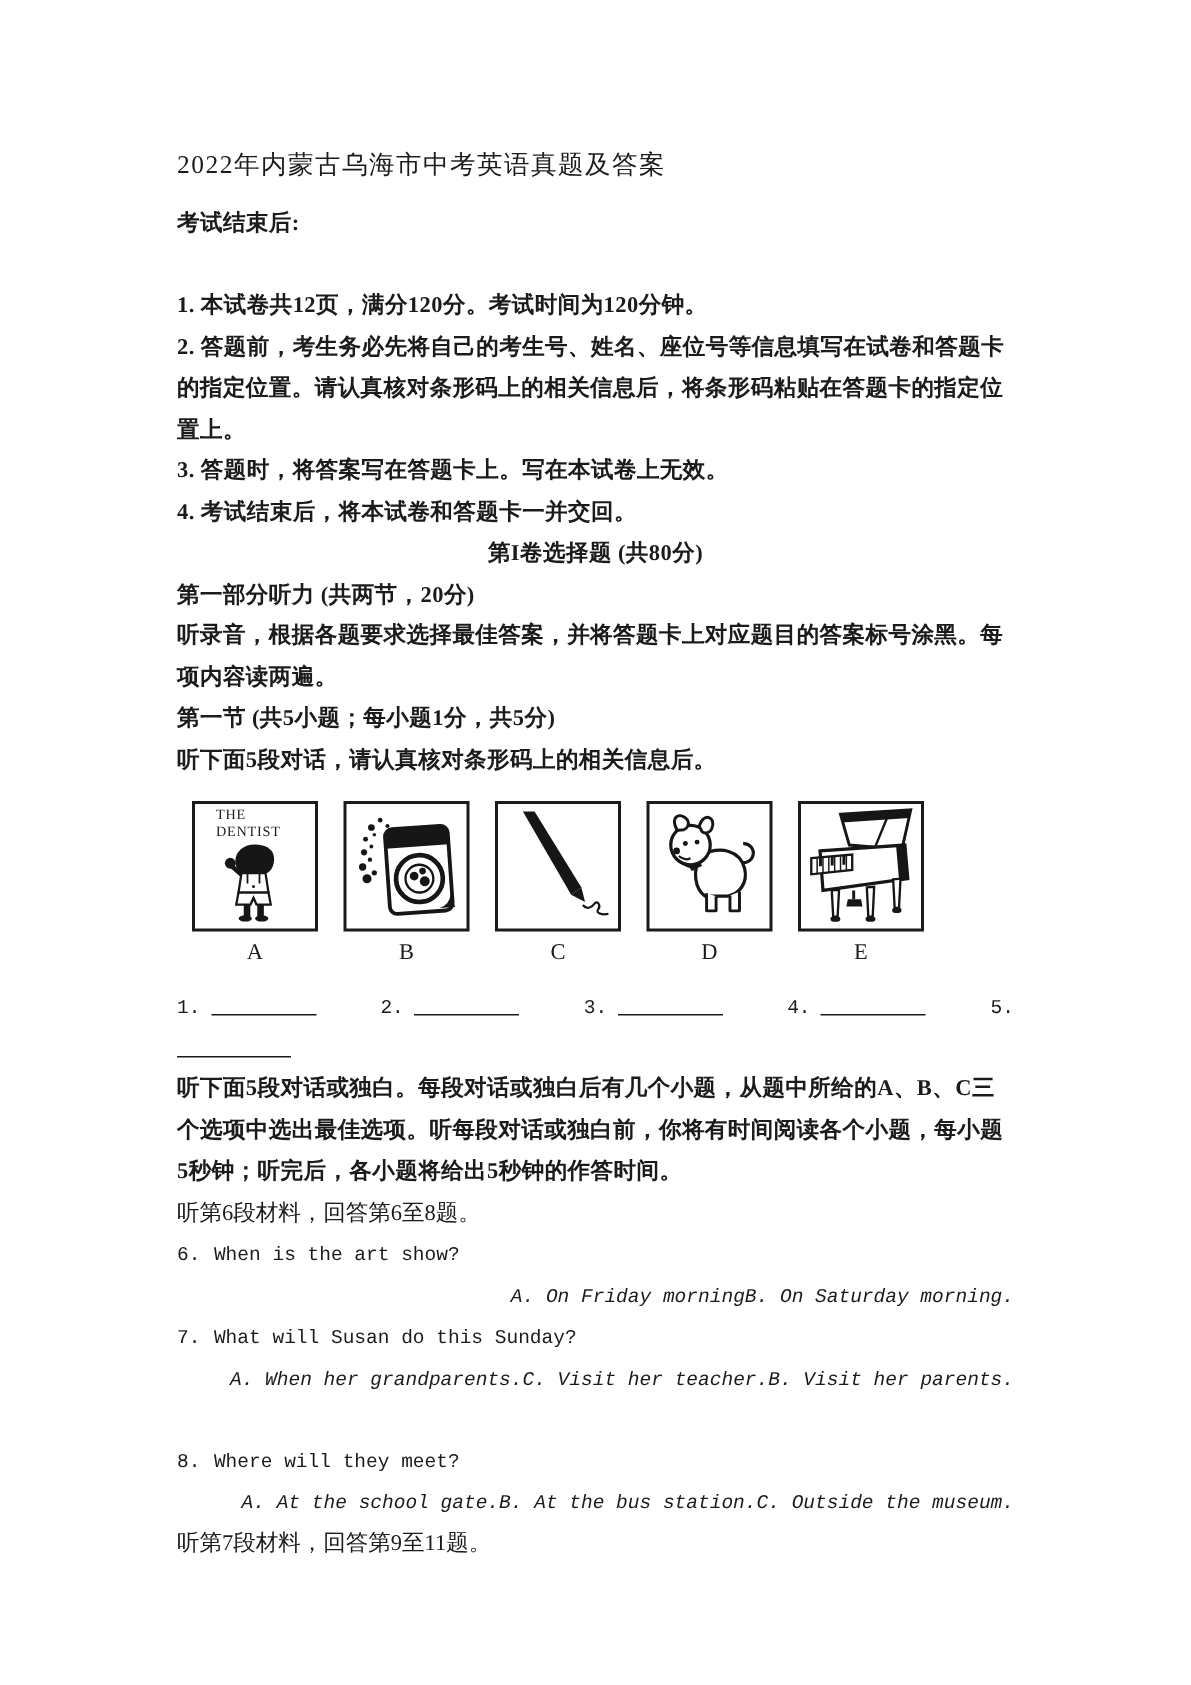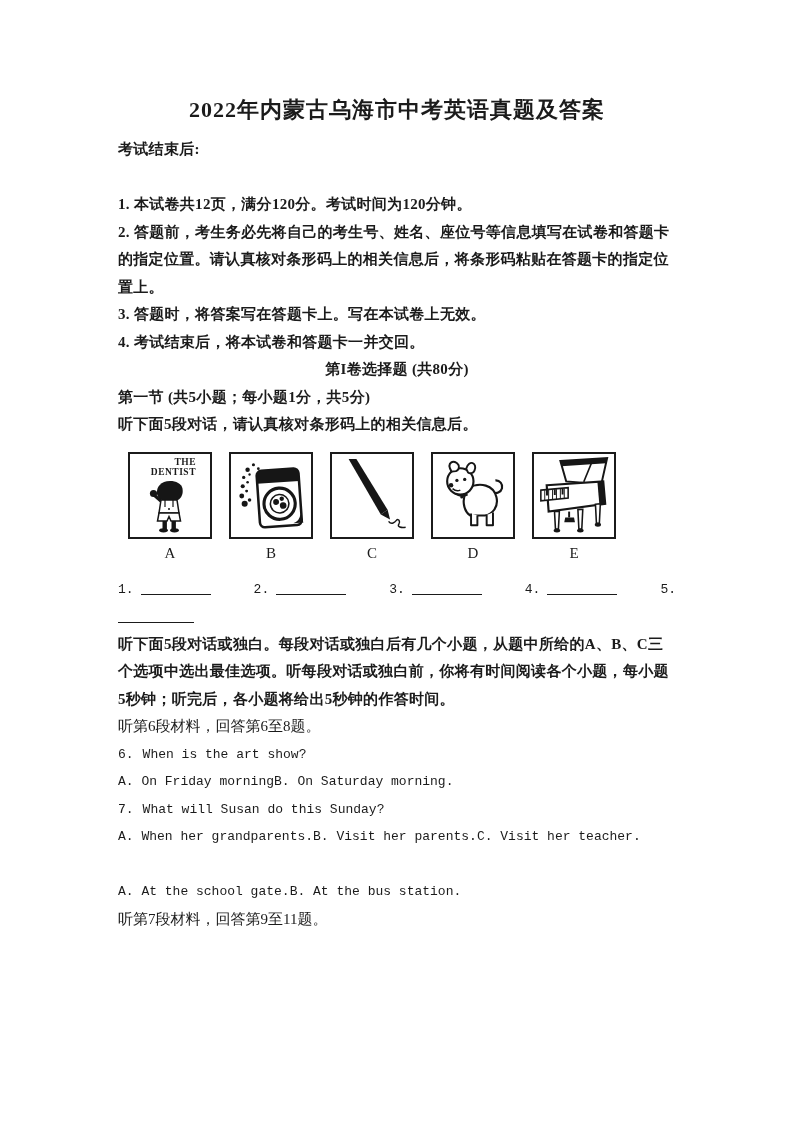--- a/index.html
+++ b/index.html
@@ -3,39 +3,39 @@
 <meta charset="utf-8">
 <style>
   html,body{margin:0;padding:0;}
   body{
     width:794px;height:1123px;background:#ffffff;color:#1b1b1b;
     font-family:"Liberation Serif","DejaVu Serif",serif;
     overflow:hidden;
   }
   .page{width:794px;height:1123px;box-sizing:border-box;padding:0 118px;}
   .title{
-    font-size:22px;font-weight:bold;text-align:center;
+    font-size:17px;font-weight:normal;
     margin:97px 0 14px 0;line-height:25px;letter-spacing:1px;
   }
   .ln{margin:0;line-height:27.5px;min-height:27.5px;font-size:15px;}
   .b{font-weight:bold;letter-spacing:0.3px;}
   .center{text-align:center;}
   .mono{font-family:"Liberation Mono","DejaVu Sans Mono",monospace;font-size:13px;}
   .qnum{display:inline-block;margin-right:9px;}
-  .opt-row{display:flex;justify-content:flex-start;}
+  .opt-row{display:flex;justify-content:flex-end;font-style:italic;}
   .images-row{display:flex;gap:17px;margin:13px 0 0 10px;}
   .img-cell{display:flex;flex-direction:column;align-items:center;width:84px;}
   .img-box{
     width:84px;height:87px;box-sizing:border-box;border:2px solid #1b1b1b;
     background:#fff;display:flex;flex-direction:column;align-items:center;
     justify-content:center;overflow:hidden;
   }
   .img-label{font-size:15px;line-height:17px;margin-top:6px;}
   .dentist-text{
-    font-weight:bold;font-size:9.5px;line-height:10.5px;text-align:right;
+    font-weight:normal;font-size:9.5px;line-height:10.5px;text-align:left;
     width:52px;letter-spacing:0.5px;margin-bottom:2px;
   }
   .blanks-row{display:flex;justify-content:space-between;margin-top:14px;}
   .blank{
     display:inline-block;width:70px;height:15px;margin-left:7px;
     border-bottom:1.4px solid #1b1b1b;vertical-align:-2px;
   }
   .blank5{width:76px;margin-left:0;}
   svg{display:block;}
 </style>
@@ -48,20 +48,22 @@
 
   <p class="ln b">考试结束后:</p>
   <div class="ln"></div>
 
   <p class="ln b">1. 本试卷共12页，满分120分。考试时间为120分钟。</p>
   <p class="ln b">2. 答题前，考生务必先将自己的考生号、姓名、座位号等信息填写在试卷和答题卡的指定位置。请认真核对条形码上的相关信息后，将条形码粘贴在答题卡的指定位置上。</p>
   <p class="ln b">3. 答题时，将答案写在答题卡上。写在本试卷上无效。</p>
   <p class="ln b">4. 考试结束后，将本试卷和答题卡一并交回。</p>
 
   <p class="ln b center">第I卷选择题 (共80分)</p>
+  <p class="ln b">第一部分听力 (共两节，20分)</p>
+  <p class="ln b">听录音，根据各题要求选择最佳答案，并将答题卡上对应题目的答案标号涂黑。每项内容读两遍。</p>
   <p class="ln b">第一节 (共5小题；每小题1分，共5分)</p>
   <p class="ln b">听下面5段对话，请认真核对条形码上的相关信息后。</p>
 
   <div class="images-row">
 
     <div class="img-cell">
       <div class="img-box">
         <div class="dentist-text">THE DENTIST</div>
         <svg width="44" height="54" viewBox="0 0 44 54">
           <path d="M22,1 C13,1 8,7 9,14 C9.5,17 12,19.5 14,20 L30,20 C33,18.5 35.5,14 34.5,8.5 C33.5,3.5 28,1 22,1 Z" fill="#161616"></path>
@@ -191,26 +193,30 @@
   <div class="ln mono opt-row">
     <span>A. On Friday morning</span>
     <span>B. On Saturday morning.</span>
   </div>
 
   <p class="ln mono">
     <span class="qnum">7.</span><span>What will Susan do this Sunday?</span>
   </p>
   <div class="ln mono opt-row">
     <span>A. When her grandparents.</span>
+    <span>C. Visit her teacher.</span>
     <span>B. Visit her parents.</span>
-    <span>C. Visit her teacher.</span>
   </div>
 
   <div class="ln"></div>
 
+  <p class="ln mono">
+    <span class="qnum">8.</span><span>Where will they meet?</span>
+  </p>
   <div class="ln mono opt-row">
     <span>A. At the school gate.</span>
     <span>B. At the bus station.</span>
+    <span>C. Outside the museum.</span>
   </div>
 
   <p class="ln">听第7段材料，回答第9至11题。</p>
 
 </div>
 
 </body></html>

